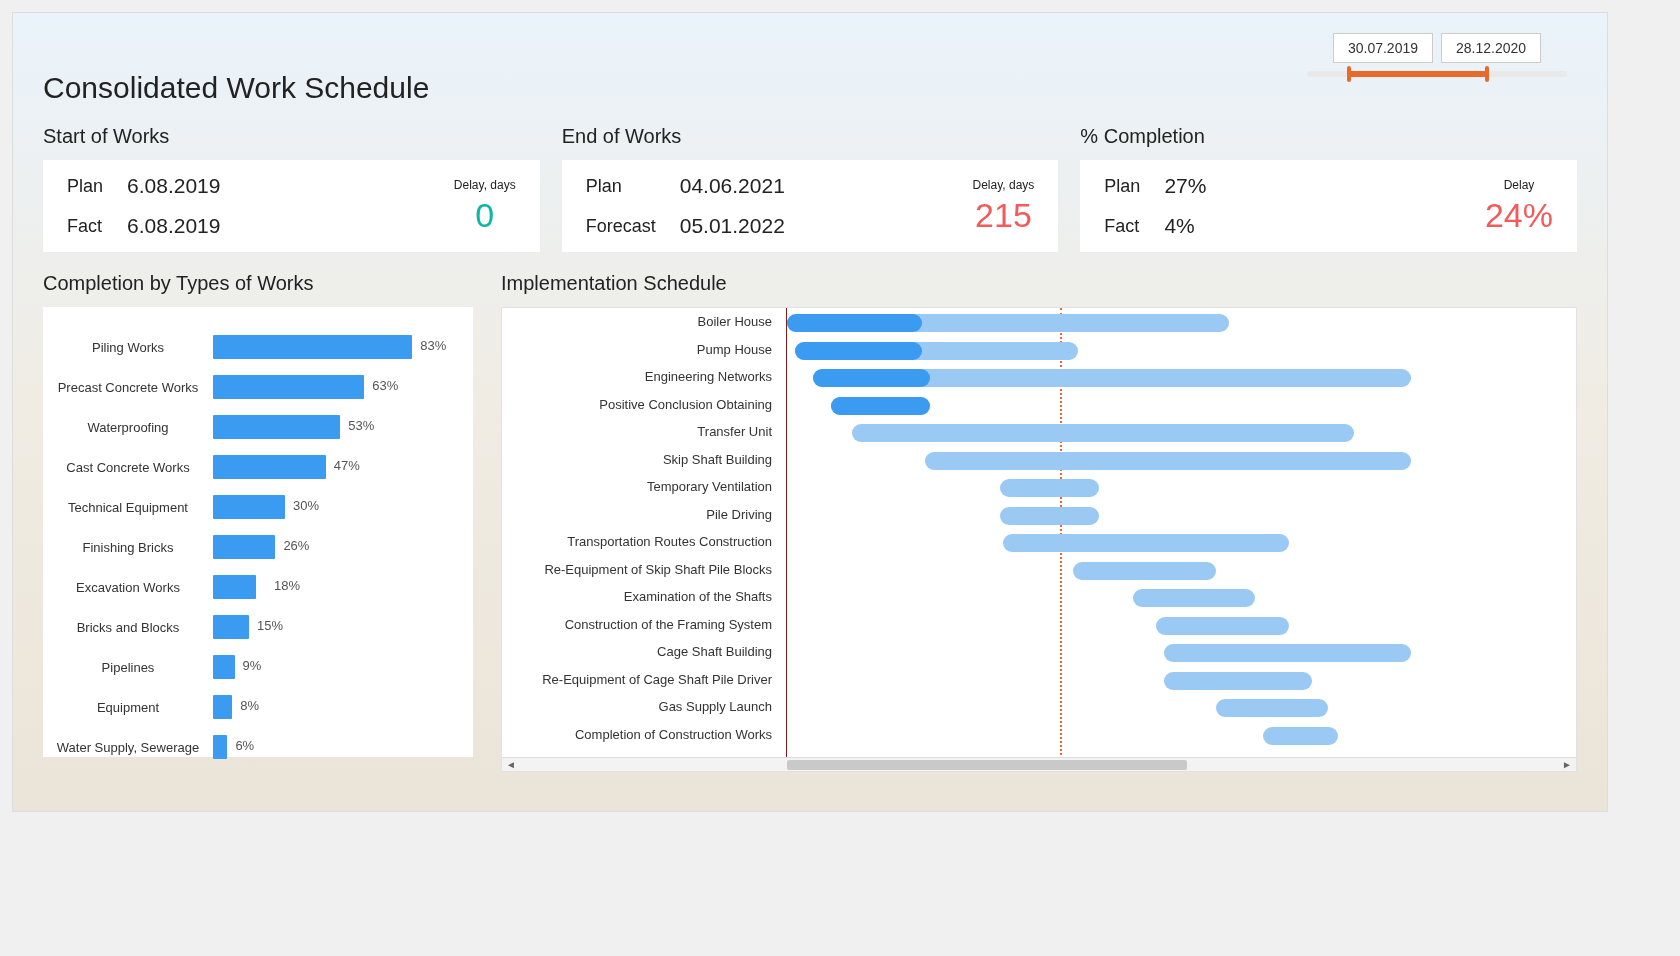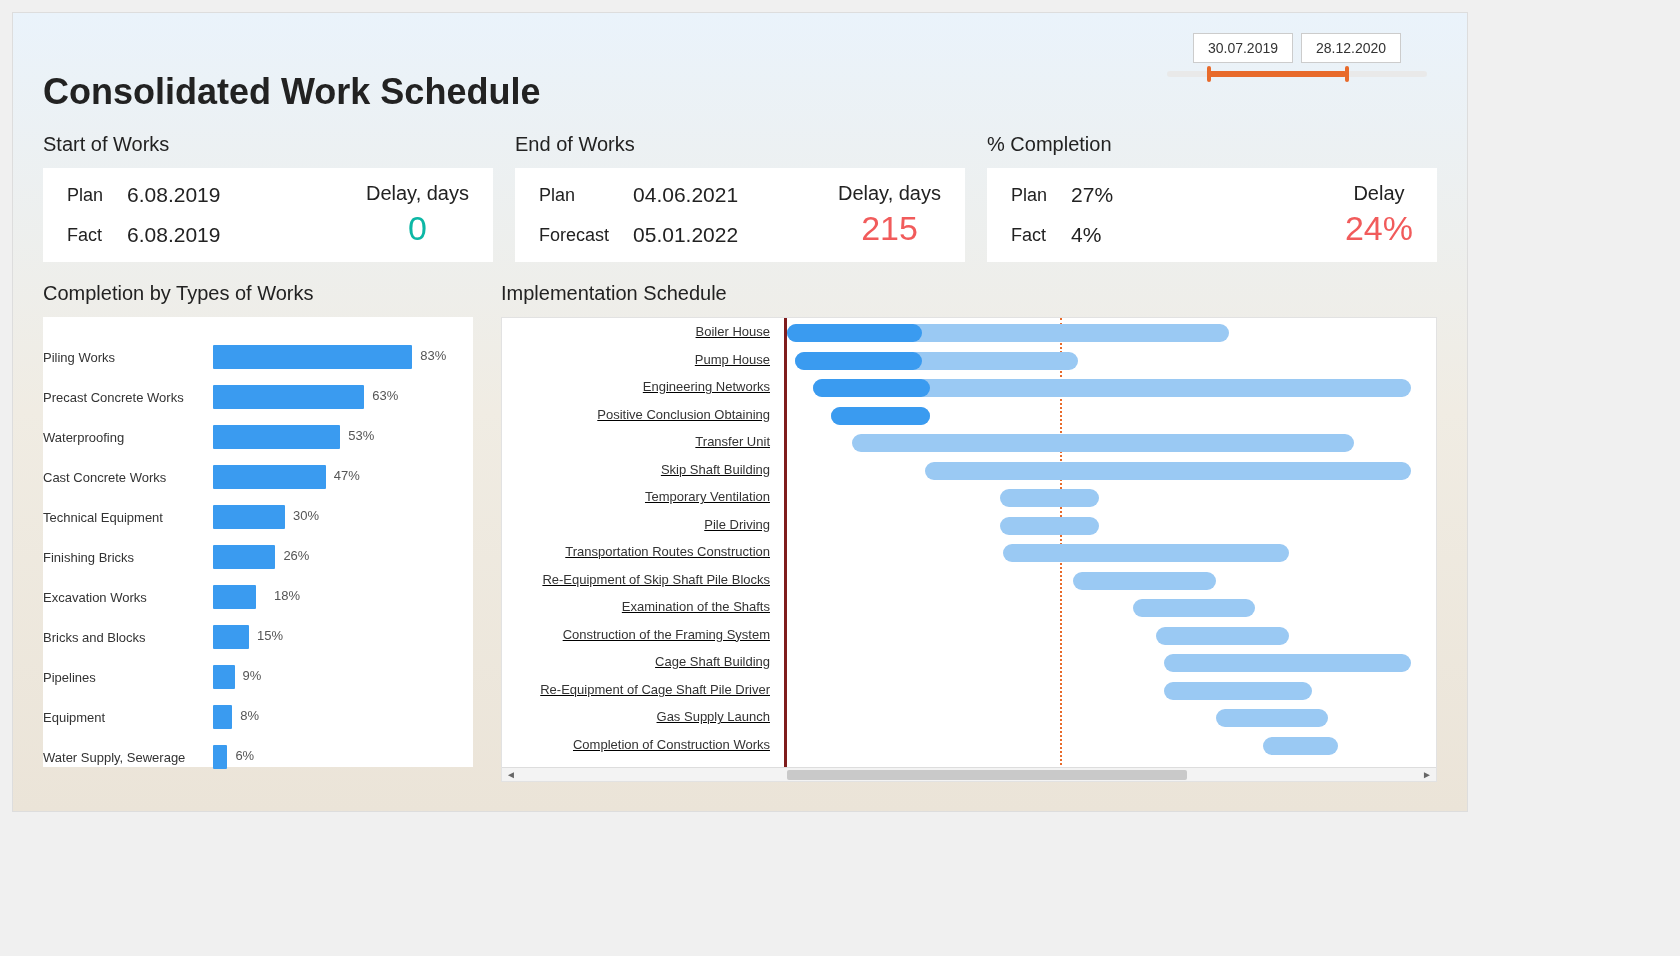--- a/index.html
+++ b/index.html
@@ -3,21 +3,21 @@
 <meta charset="utf-8">
 <style>
   * { box-sizing: border-box; }
   body {
     margin: 0;
     font-family: Arial, sans-serif;
     background: #f0f0f0;
     padding: 12px;
   }
   .dashboard {
-    width: 1456px;
+    width: 1596px;
     height: 800px;
     background: linear-gradient(180deg, #eaf3fb 0%, #f0ece3 50%, #ebe4d8 100%);
     position: relative;
     padding: 18px 30px;
     border: 1px solid #ddd;
   }
   .date-range {
     position: absolute;
     top: 20px;
     right: 40px;
@@ -54,24 +54,24 @@
     top: -5px;
     width: 4px;
     height: 16px;
     background: #e86a2a;
     border-radius: 2px;
   }
   .slider-handle.left { left: 40px; }
   .slider-handle.right { left: 178px; }
 
   .title {
-    font-size: 36px;
+    font-size: 30px;
     color: #222;
     margin: 40px 0 20px;
-    font-weight: 700;
+    font-weight: 400;
   }
   .row { display: flex; gap: 22px; }
   .section-label {
     font-size: 20px;
     color: #222;
     font-weight: 400;
     margin-bottom: 12px;
   }
   .kpi-col { flex: 1; }
   .kpi-card {
@@ -89,21 +89,21 @@
   }
   .kpi-left .lbl { font-size: 18px; color: #222; }
   .kpi-left .val { font-size: 21px; color: #222; }
   .kpi-right {
     margin-left: auto;
     display: flex;
     flex-direction: column;
     align-items: center;
     gap: 4px;
   }
-  .kpi-right .lbl { font-size: 20px; color: #222; }
+  .kpi-right .lbl { font-size: 12px; color: #222; }
   .kpi-right .big {
     font-size: 34px;
     font-weight: 400;
   }
   .green { color: #0cb7a5; }
   .red { color: #f15b5b; }
 
   .lower { display: flex; gap: 28px; margin-top: 20px; }
   .left-panel { width: 430px; }
   .right-panel { flex: 1; min-width: 0; }
@@ -113,21 +113,21 @@
     padding: 20px 10px 20px 0;
     height: 450px;
   }
   .bar-row {
     display: flex;
     align-items: center;
     height: 40px;
   }
   .bar-label {
     width: 170px;
-    text-align: left;
+    text-align: center;
     padding-right: 0;
     font-size: 13px;
     color: #333;
   }
   .bar-track {
     flex: 1;
     position: relative;
     height: 24px;
   }
   .bar-fill {
@@ -144,23 +144,22 @@
 
   .gantt-wrap {
     background: #fff;
     height: 465px;
     display: flex;
     position: relative;
     border: 1px solid #e2e2e2;
   }
   .gantt-tasks {
     width: 285px;
-    border-right: 3px solid #7f1d1d;
+    border-right: 1px solid #7f1d1d;
     overflow: hidden;
-    text-decoration: underline;
   }
   .gantt-tasks .task {
     height: 27.5px;
     display: flex;
     align-items: center;
     justify-content: flex-end;
     padding-right: 14px;
     font-size: 13px;
     color: #333;
   }

